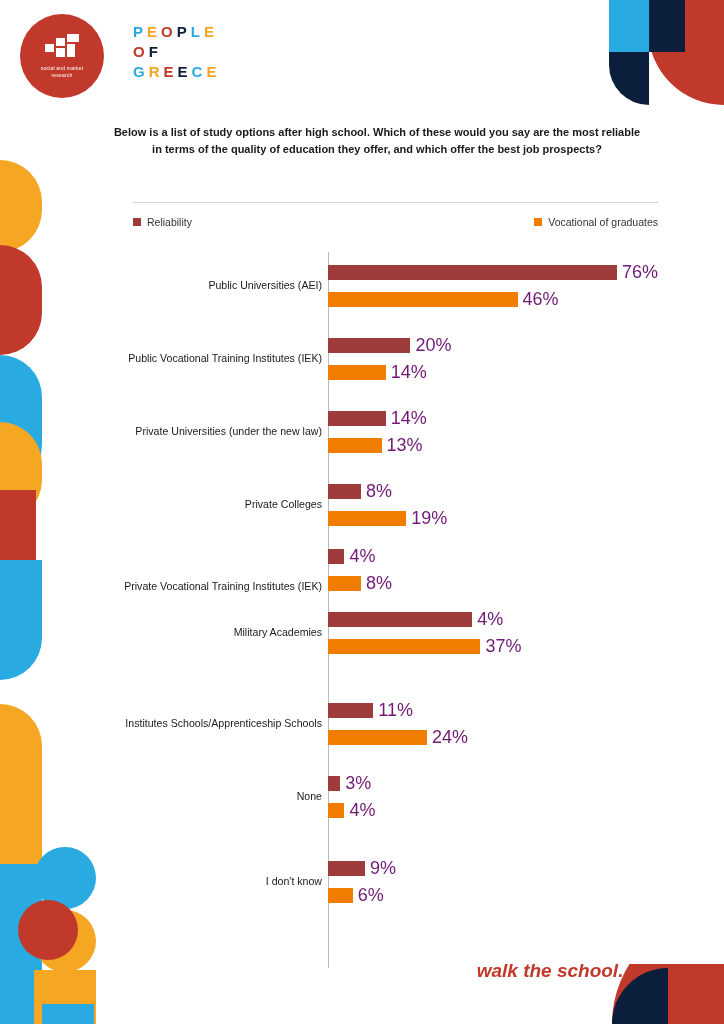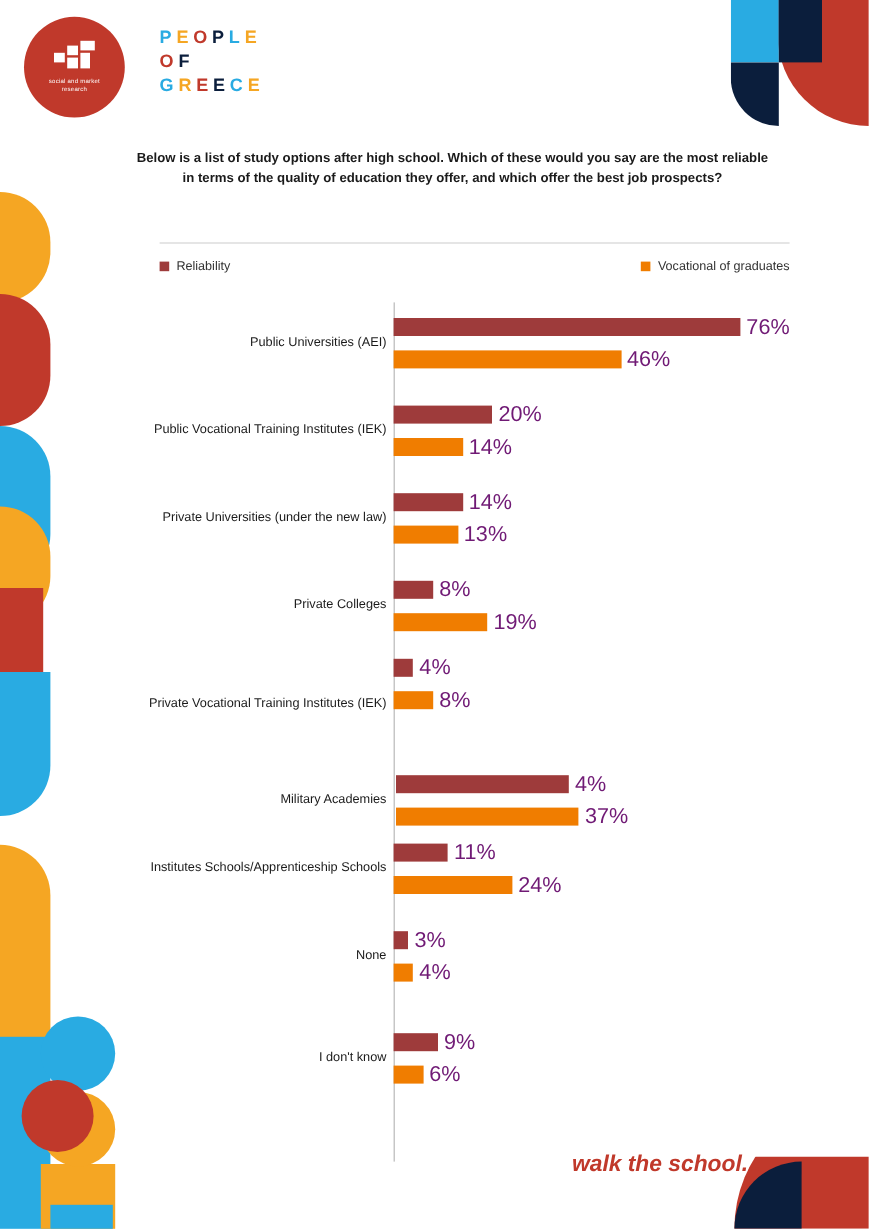--- a/index.html
+++ b/index.html
@@ -295,21 +295,21 @@
             <span class="bar reliability" style="width: 16.48px; background: rgb(158, 59, 59);"></span>
             <span class="bar-val">4%</span>
           </div>
           <div class="bar-gap"></div>
           <div class="bar-wrap">
             <span class="bar absorption" style="width: 32.96px; background: rgb(240, 125, 0);"></span>
             <span class="bar-val">8%</span>
           </div>
         </div>
       </div>
-      <div class="row" style="top: 395px; justify-content: space-between;">
+      <div class="row" style="top: 361px;">
         <div class="cat-label">Military Academies</div>
         <div class="bars">
           <div class="bar-wrap">
             <span class="bar reliability" style="width: 144.2px; background: rgb(158, 59, 59);"></span>
             <span class="bar-val">4%</span>
           </div>
           <div class="bar-gap"></div>
           <div class="bar-wrap">
             <span class="bar absorption" style="width: 152.44px; background: rgb(240, 125, 0);"></span>
             <span class="bar-val">37%</span>

